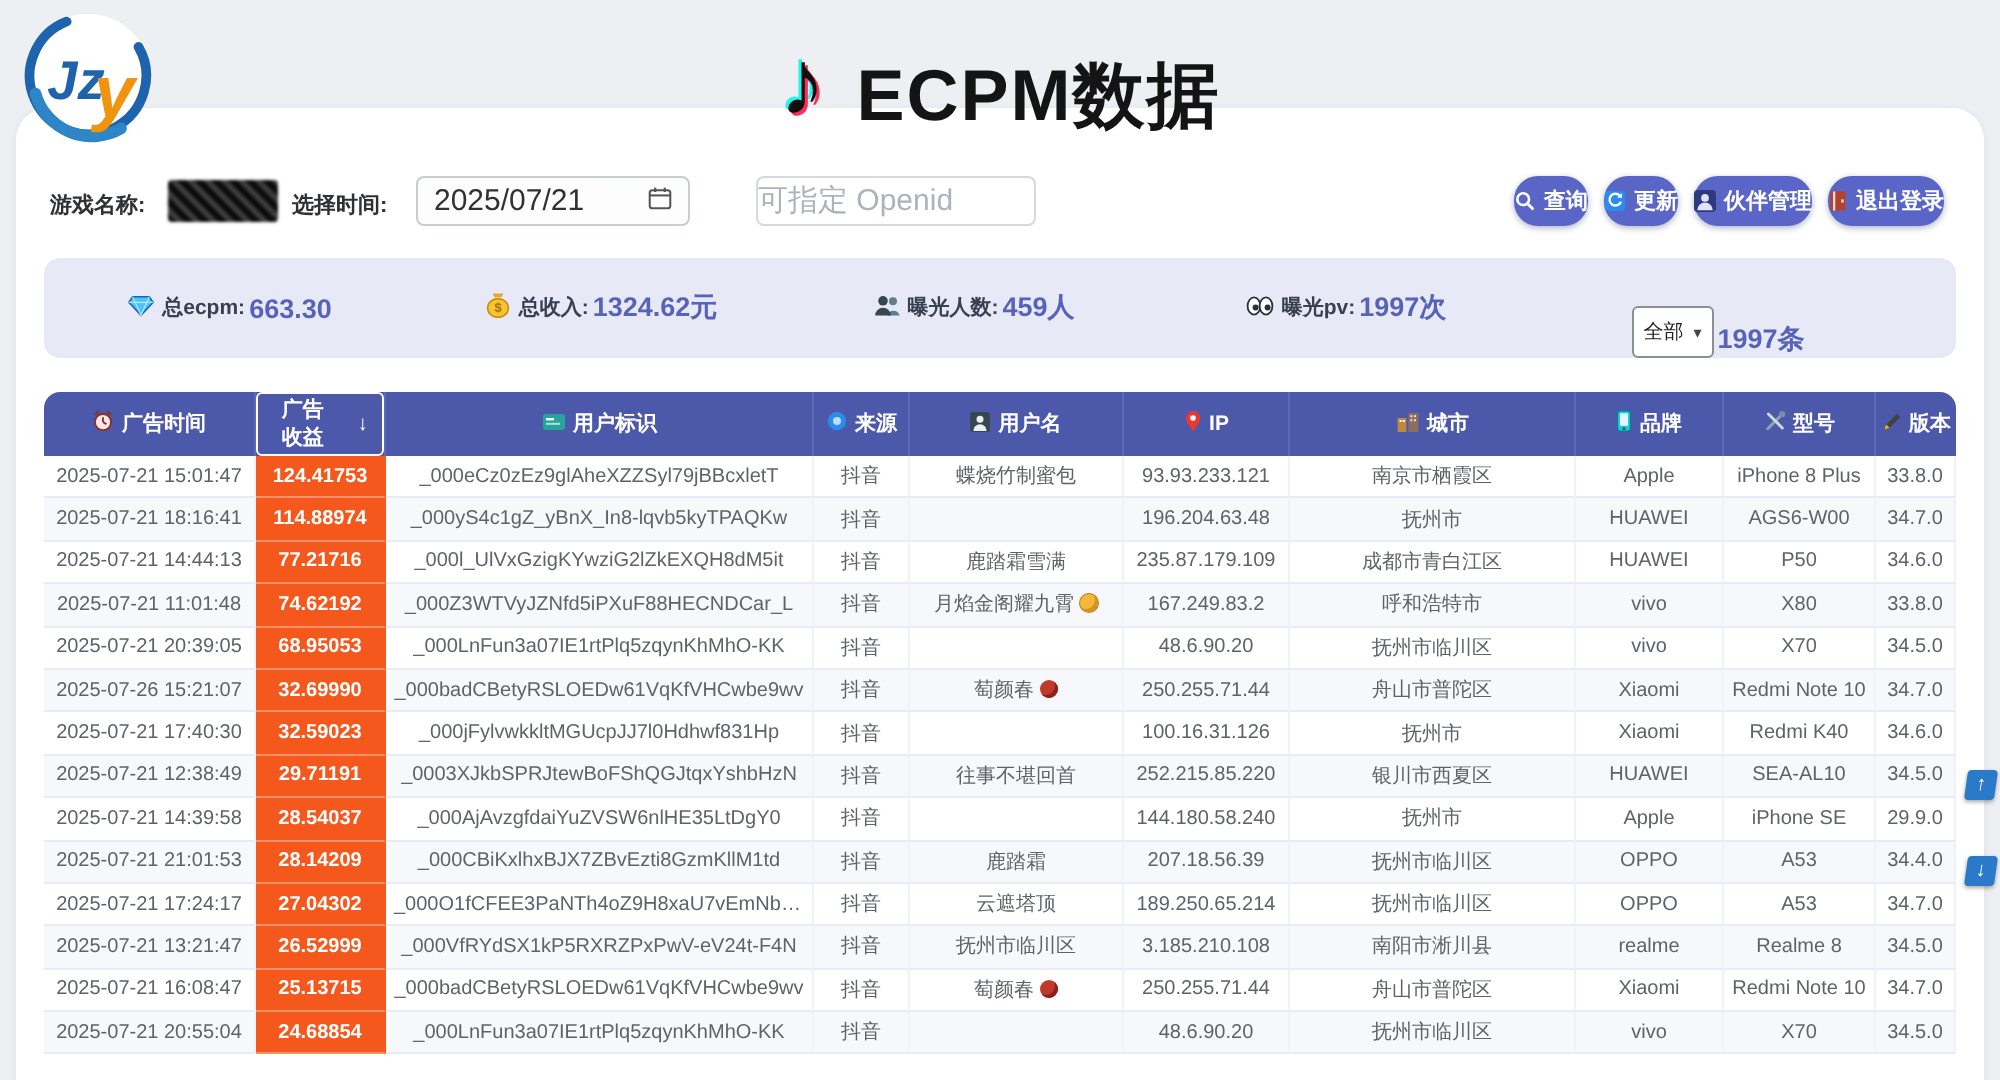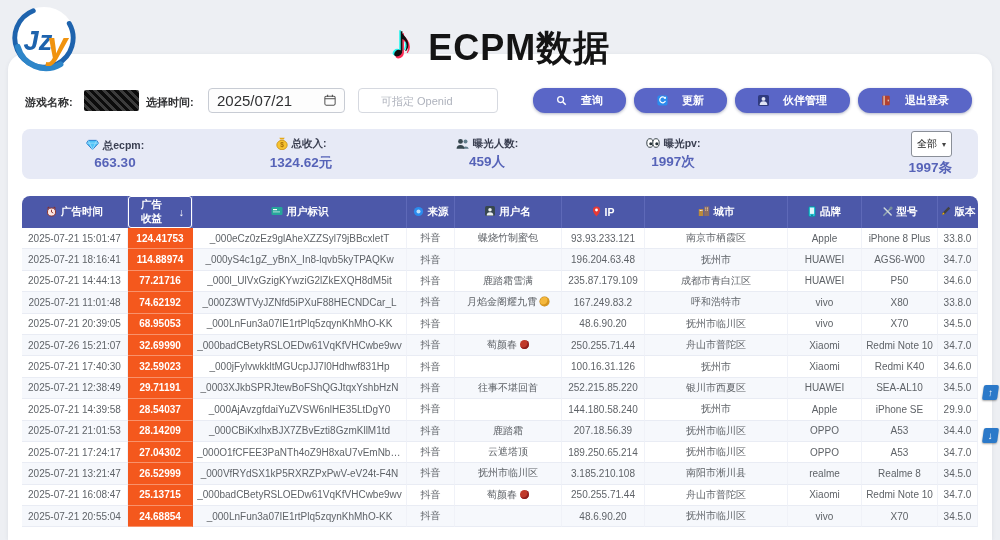--- a/index.html
+++ b/index.html
@@ -22,33 +22,33 @@
   .flabel{position:absolute;top:95px;font-size:11px;font-weight:bold;color:#303133;z-index:4;}
   #game-label{left:25px;}
   #time-label{left:146px;}
   .censored{position:absolute;left:84px;top:90px;width:55px;height:21px;border-radius:2px;
             background:repeating-linear-gradient(45deg,#0c0c0c 0 3px,#3c3c3c 3px 6px);
             filter:blur(.7px);z-index:4;}
   .date-input{position:absolute;left:208px;top:88px;width:137px;height:25px;box-sizing:border-box;
               border:1px solid #c8ccd4;border-radius:4px;background:#fdfdfd;display:flex;
               align-items:center;justify-content:space-between;padding:0 8px;font-size:15px;
               color:#303133;z-index:4;cursor:pointer;}
-  .openid-input{position:absolute;left:358px;top:88px;width:140px;height:25px;box-sizing:border-box;
-              border:1px solid #d6d9e0;border-radius:4px;background:#fff;font-size:11px;
-              color:#303133;padding:0 22px;z-index:4;font-family:inherit;}
+  .openid-input{position:absolute;left:378px;top:88px;width:140px;height:25px;box-sizing:border-box;
+              border:1px solid #d6d9e0;border-radius:4px;background:#fff;font-size:15px;
+              color:#303133;padding:0 0;z-index:4;font-family:inherit;}
   .openid-input::placeholder{color:#aeb2bc;}
   .actions{position:absolute;right:28px;top:88px;display:flex;gap:8px;z-index:4;}
   .btn{height:25px;background:#5a66c7;border:none;border-radius:12px;color:#fff;font-size:11px;
-       font-weight:bold;display:flex;align-items:center;gap:14px;padding:0 23px;cursor:pointer;
+       font-weight:bold;display:flex;align-items:center;gap:4px;padding:0 0;cursor:pointer;
        box-shadow:0 1px 3px rgba(30,40,90,.35);font-family:inherit;}
   .btn .ic{display:inline-flex;align-items:center;}
   
   .stats{position:absolute;left:22px;top:129px;width:956px;height:50px;background:#e7eaf6;
          border-radius:8px;display:flex;z-index:4;}
-  .stat{flex:1;display:flex;flex-direction:column;align-items:center;justify-content:center;gap:2px;}
+  .stat{flex:1;display:flex;flex-direction:row;align-items:center;justify-content:center;gap:2px;}
   .stat-label{font-size:10.5px;color:#3a3f51;font-weight:bold;display:flex;align-items:center;gap:4px;}
   .stat-value{font-size:13.5px;font-weight:bold;color:#5663b8;}
   .stat-last{align-items:flex-end;padding-right:26px;box-sizing:border-box;}
   .select-box{display:flex;align-items:center;gap:5px;background:#fff;border:1px solid #8a8f98;
               border-radius:3px;font-size:10px;color:#222;padding:5px 5px;height:14px;cursor:pointer;}
   .select-box .arr{font-size:8px;color:#444;}
   
   .table-wrap{position:absolute;left:22px;top:196px;width:956px;z-index:4;}
   table{border-collapse:separate;border-spacing:0;width:100%;table-layout:fixed;font-size:10px;}
   thead th{background:#4c58a9;color:#fff;height:26px;font-weight:bold;font-size:10.5px;

